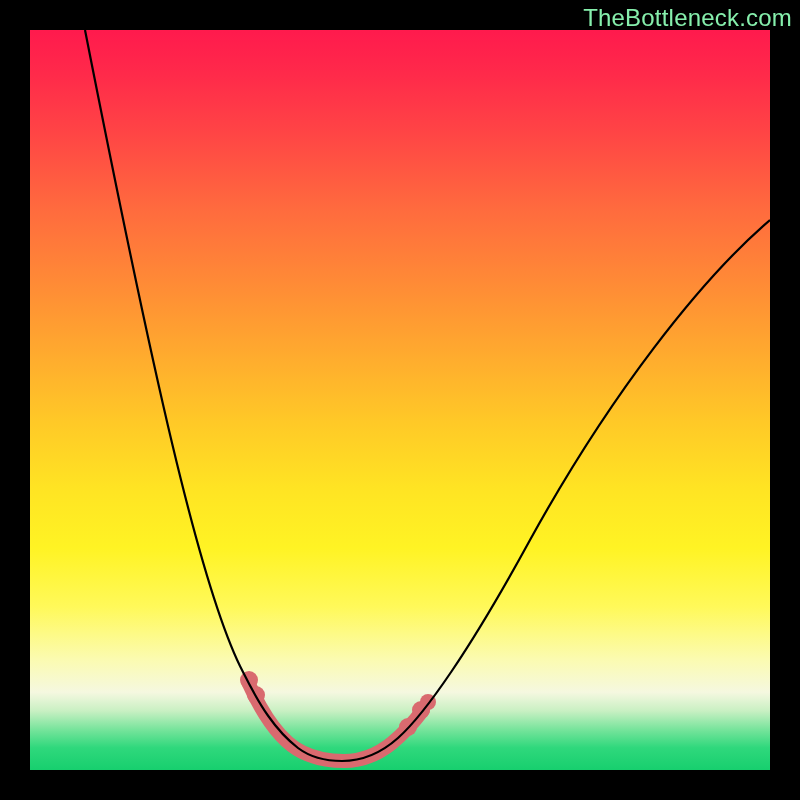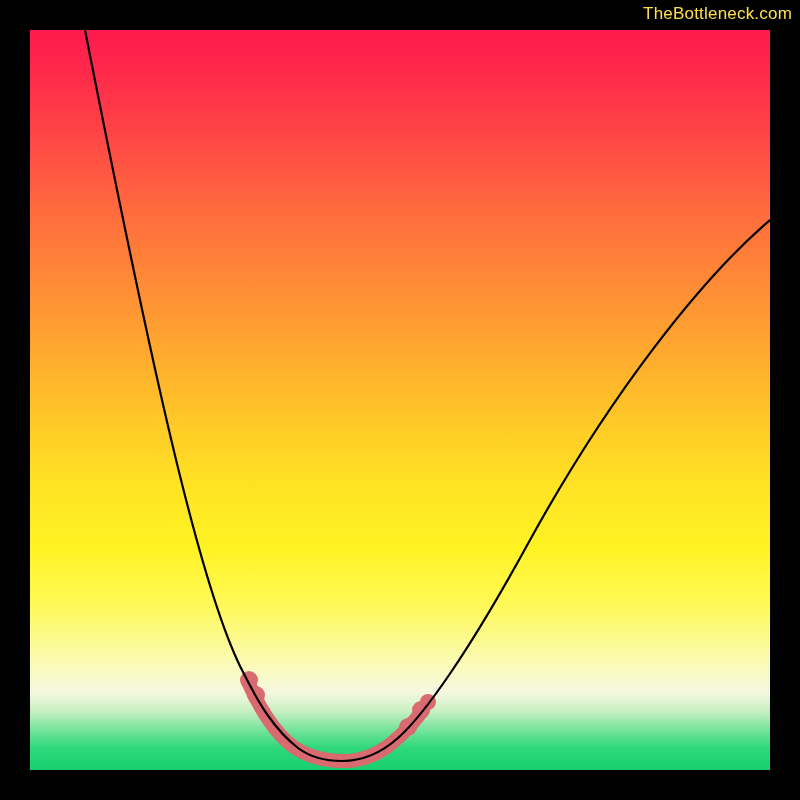--- a/index.html
+++ b/index.html
@@ -47,22 +47,22 @@
   .svg-layer {
     position: absolute;
     left: 0; top: 0;
     width: 740px;
     height: 740px;
   }
   .watermark {
     position: absolute;
     top: 4px;
     right: 8px;
-    color: #fde047;
-    font-size: 17px;
+    color: #86efac;
+    font-size: 24px;
     font-weight: 500;
     letter-spacing: 0.2px;
     user-select: none;
   }
   .curve-main {
     fill: none;
     stroke: #000;
     stroke-width: 2.2;
   }
   .curve-accent {

